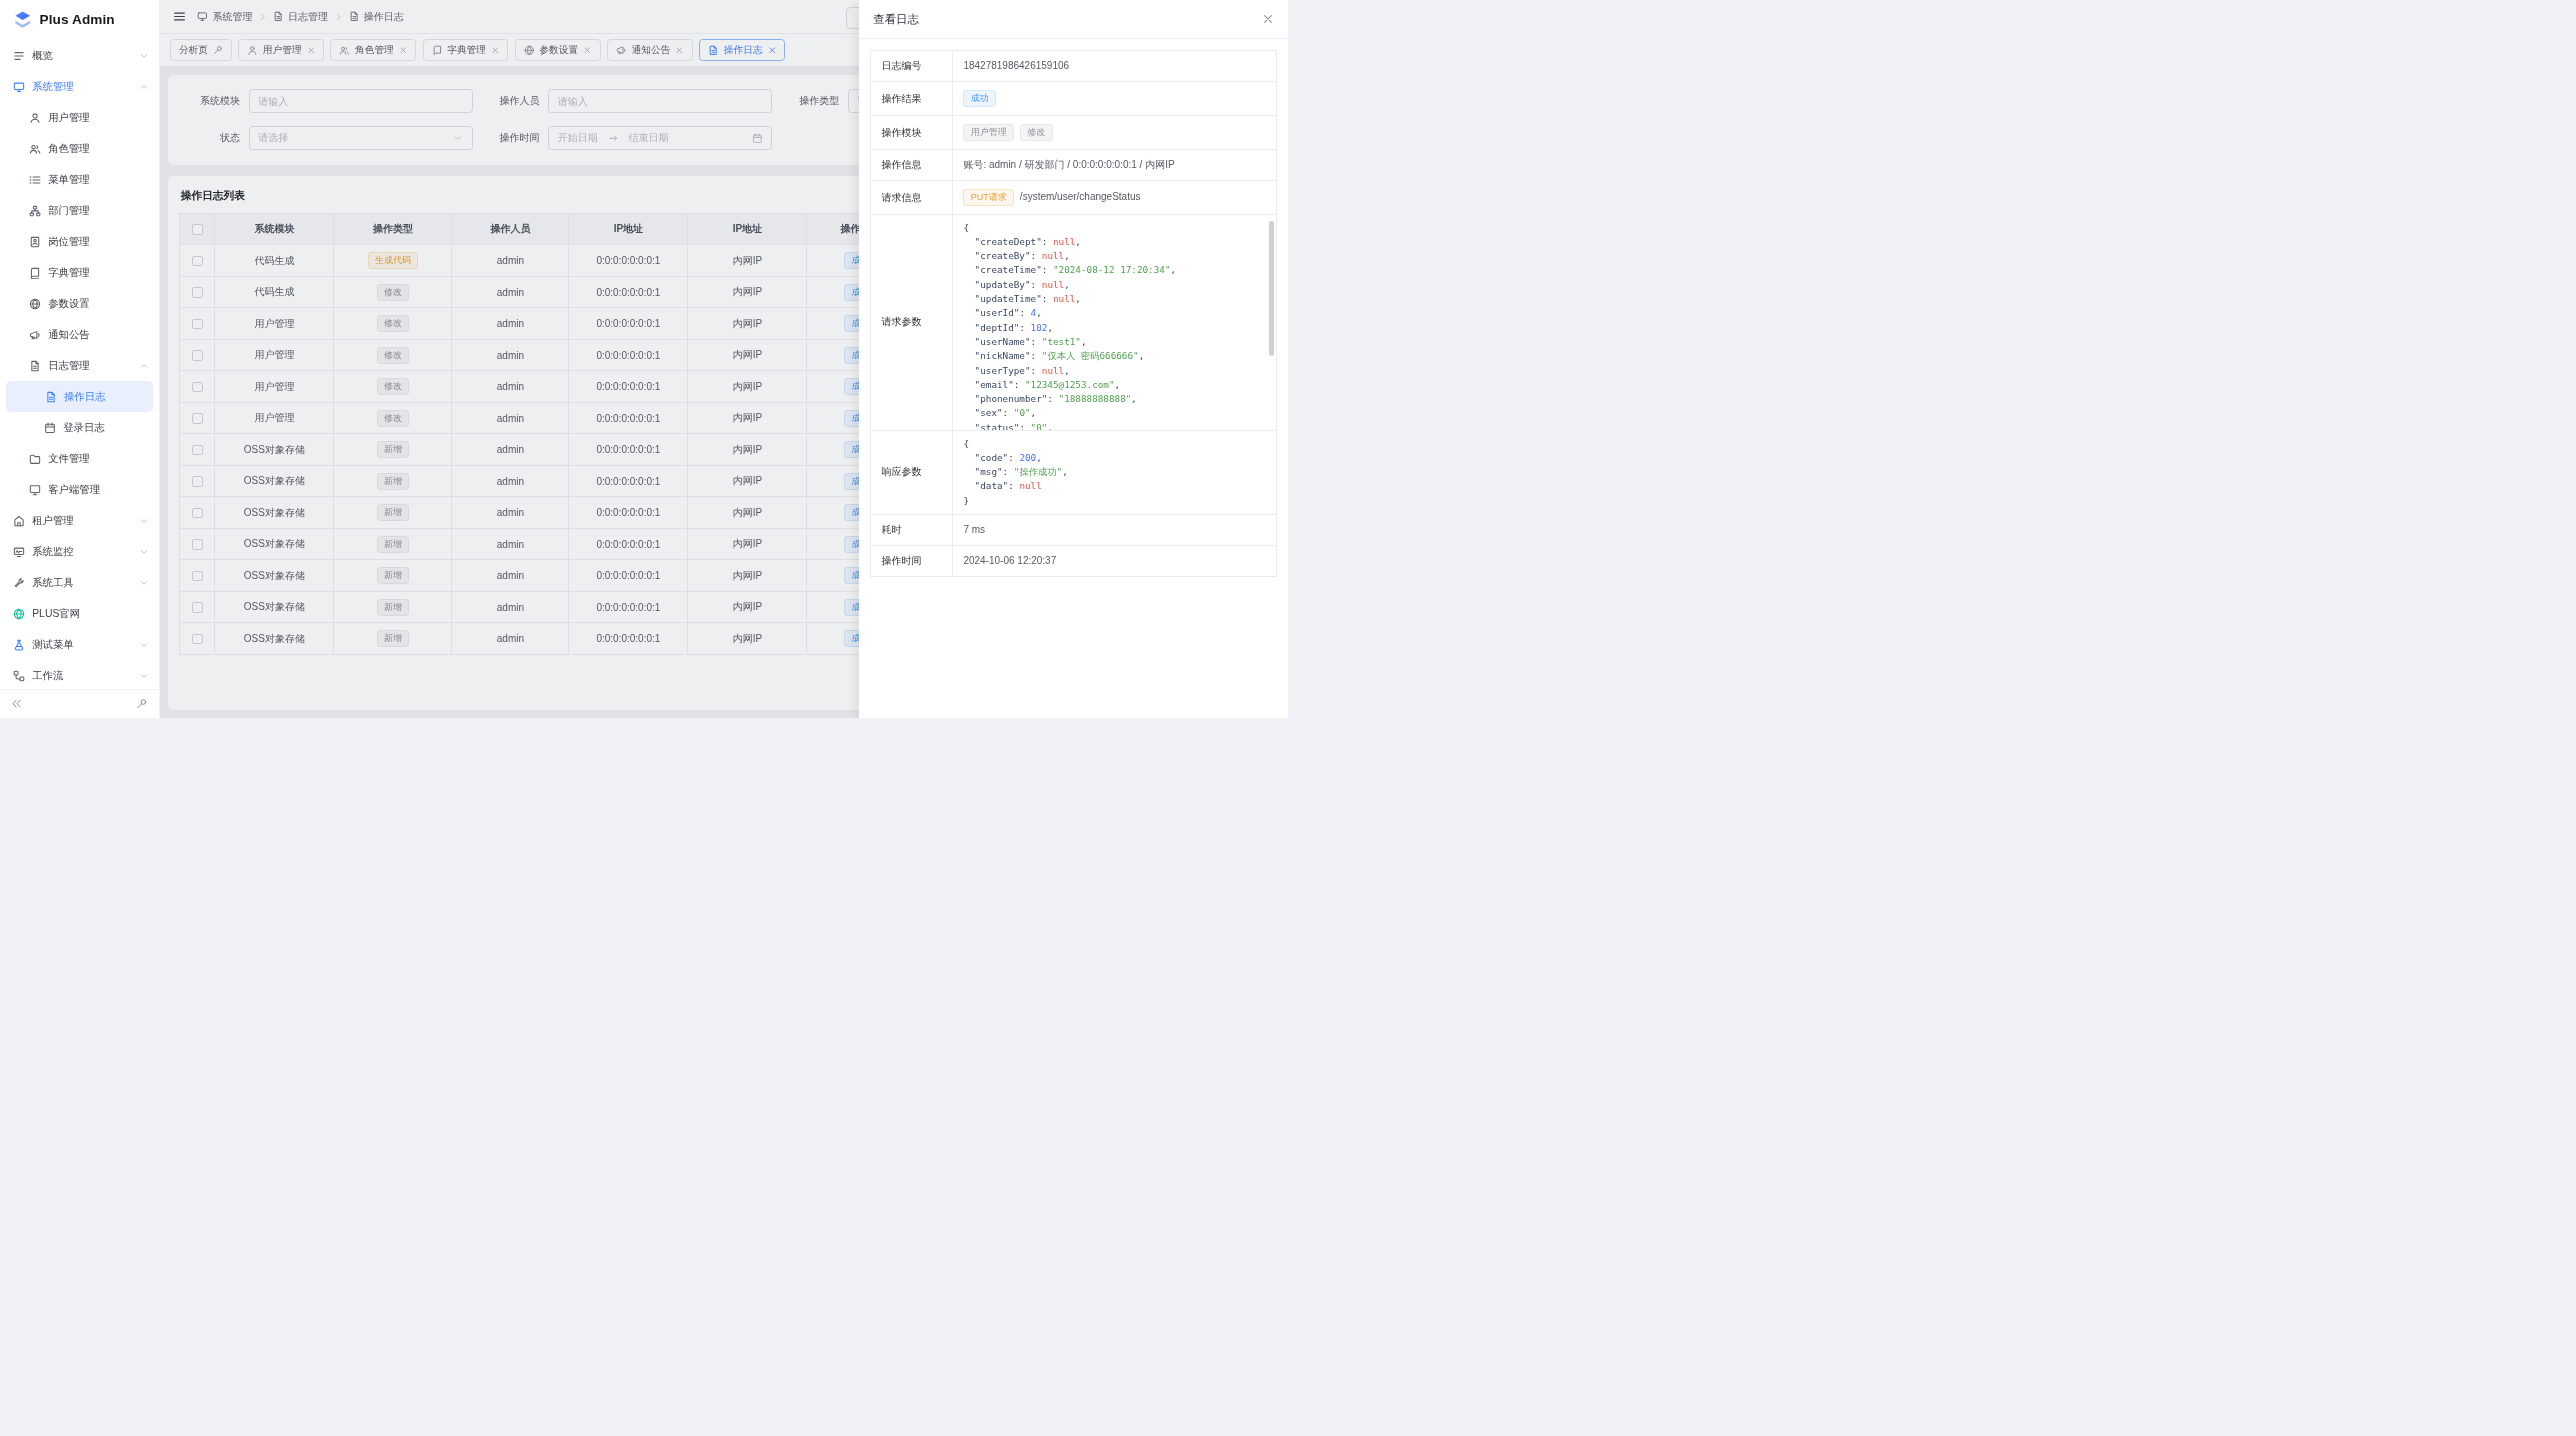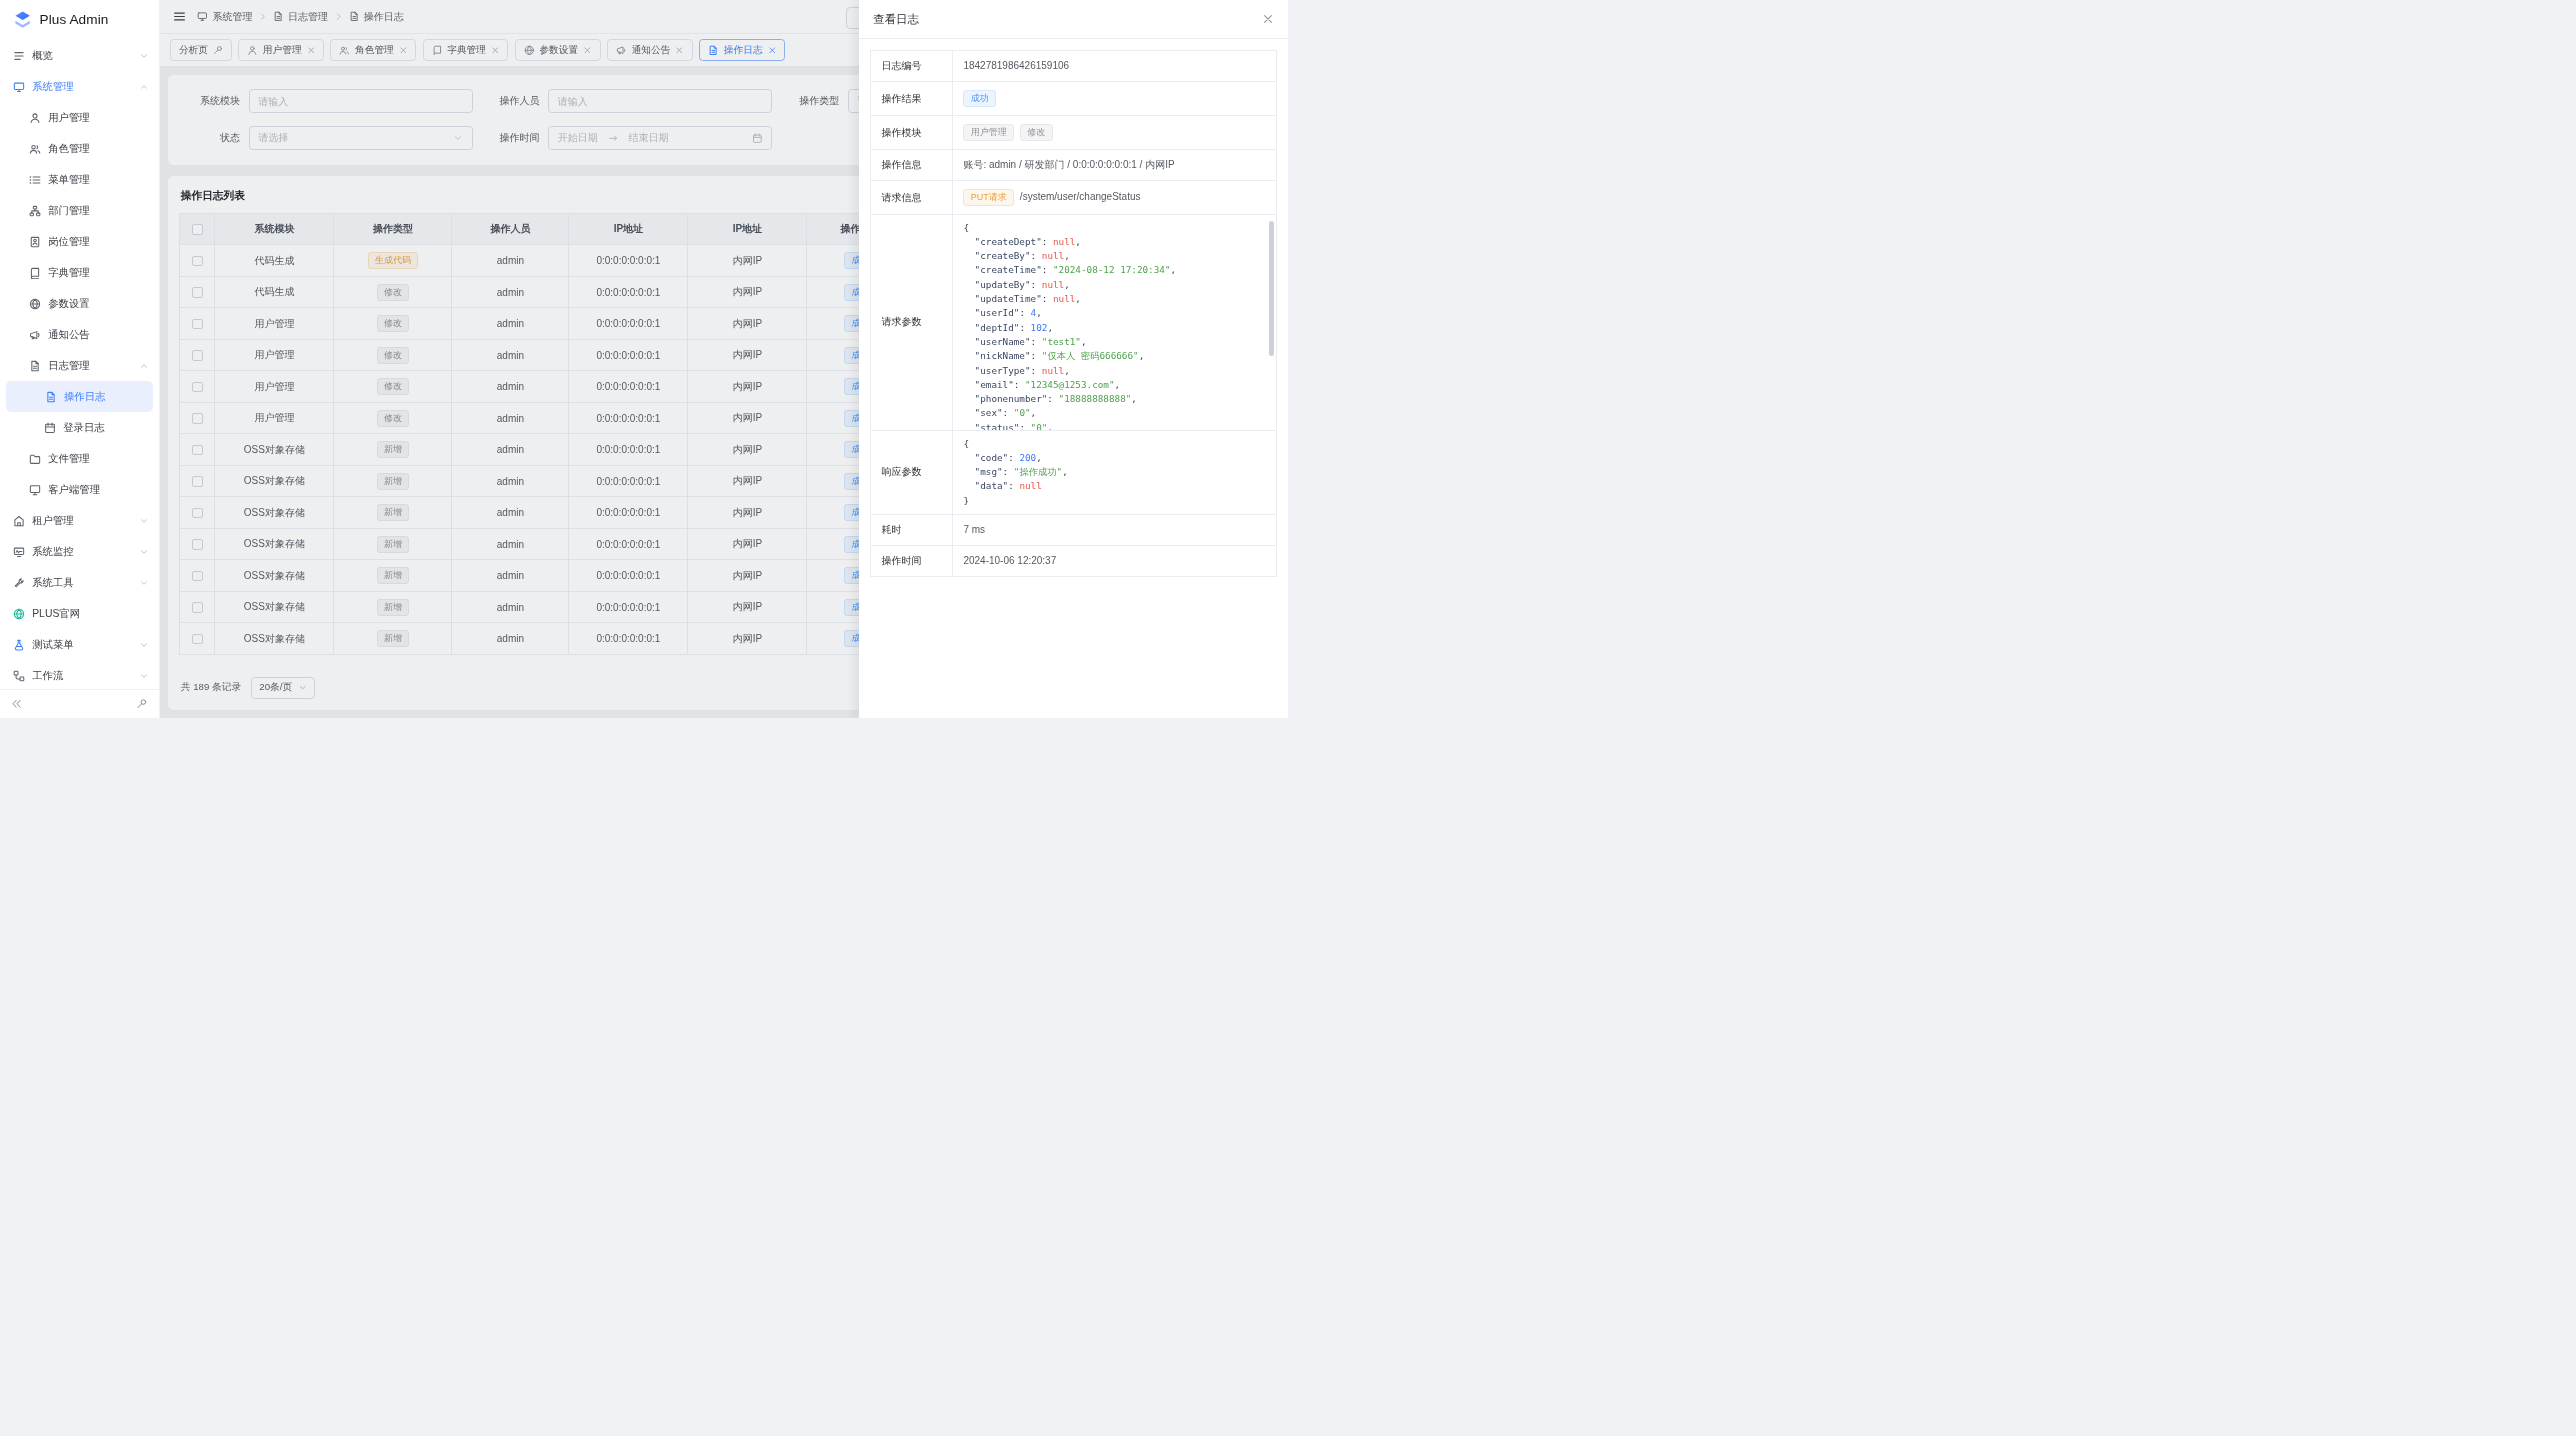--- a/index.html
+++ b/index.html
@@ -9,21 +9,21 @@
     background:#f0f2f5; color:#303133; overflow:hidden; position:relative;
     font-size:10px;
   }
   svg { display:block; width:100%; height:100%; }
   .icn { display:inline-flex; flex:none; }
 
   
   .sidebar{position:absolute;left:0;top:0;bottom:0;width:160px;background:#fff;border-right:0.7px solid #f0f1f3;display:flex;flex-direction:column;z-index:30;}
   .logo{height:39px;display:flex;align-items:center;gap:7.2px;padding:0 13px;flex:none;}
   .logo-mark{width:19.3px;height:19.3px;flex:none;}
-  .logo-text{font-size:13.6px;font-weight:400;color:#17181a;letter-spacing:0.1px;}
+  .logo-text{font-size:13.6px;font-weight:700;color:#17181a;letter-spacing:0.1px;}
   .menu{flex:1;overflow:hidden;padding-top:1.4px;}
   .menu-item{height:31px;display:flex;align-items:center;padding-right:10px;color:#3c4047;font-size:10.4px;cursor:pointer;white-space:nowrap;}
   .menu-item .mi-icon{width:12px;height:12px;margin-right:7.2px;color:#5d636d;}
   .menu-item .mi-label{flex:1;overflow:hidden;text-overflow:ellipsis;}
   .menu-item .mi-chev{width:10px;height:10px;color:#b4b8bf;}
   .menu-item.is-active{color:#3d7fff;}
   .menu-item.is-active .mi-icon{color:#3d7fff;}
   .menu-item.is-selected{background:#e9effc;color:#3d7fff;border-radius:5px;margin:0 5.7px;font-weight:500;}
   .menu-item.is-selected .mi-icon{color:#3d7fff;}
   .sidebar-footer{height:29px;flex:none;border-top:0.7px solid #eef0f2;display:flex;align-items:center;justify-content:space-between;padding:0 11.4px;}
@@ -711,31 +711,20 @@
                 <td>OSS对象存储</td>
                 <td><span class="tag tag-info">新增</span></td>
                 <td>admin</td>
                 <td>0:0:0:0:0:0:0:1</td>
                 <td>内网IP</td>
                 <td><span class="tag tag-primary">成功</span></td>
               </tr>
             </tbody>
           </table>
       </div>
-      <div class="pagination">
-        <span>共 189 条记录</span>
-        <div class="page-size">
-          <span>20条/页</span>
-          <span class="chev icn">
-              <svg viewBox="0 0 16 16" fill="none" stroke="currentColor" stroke-width="1.4" stroke-linecap="round" stroke-linejoin="round">
-                <path d="M4 6.2L8 10l4-3.8"></path>
-              </svg>
-            </span>
-        </div>
-      </div>
     </section>
   </div>
 
   <div class="main-overlay"></div>
 </div>
 
 <aside class="drawer">
   <div class="drawer-header">
     <span class="drawer-title">查看日志</span>
     <span class="drawer-close icn">

